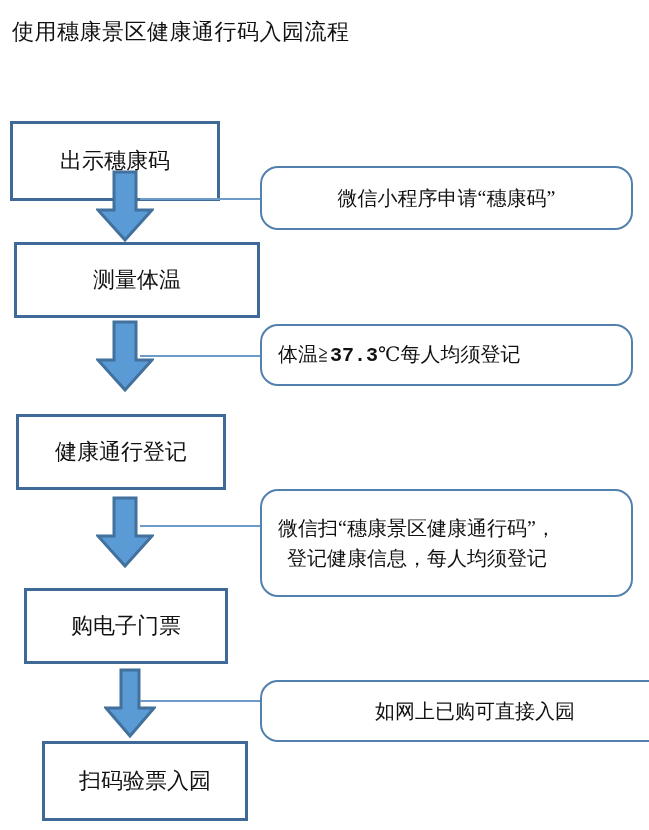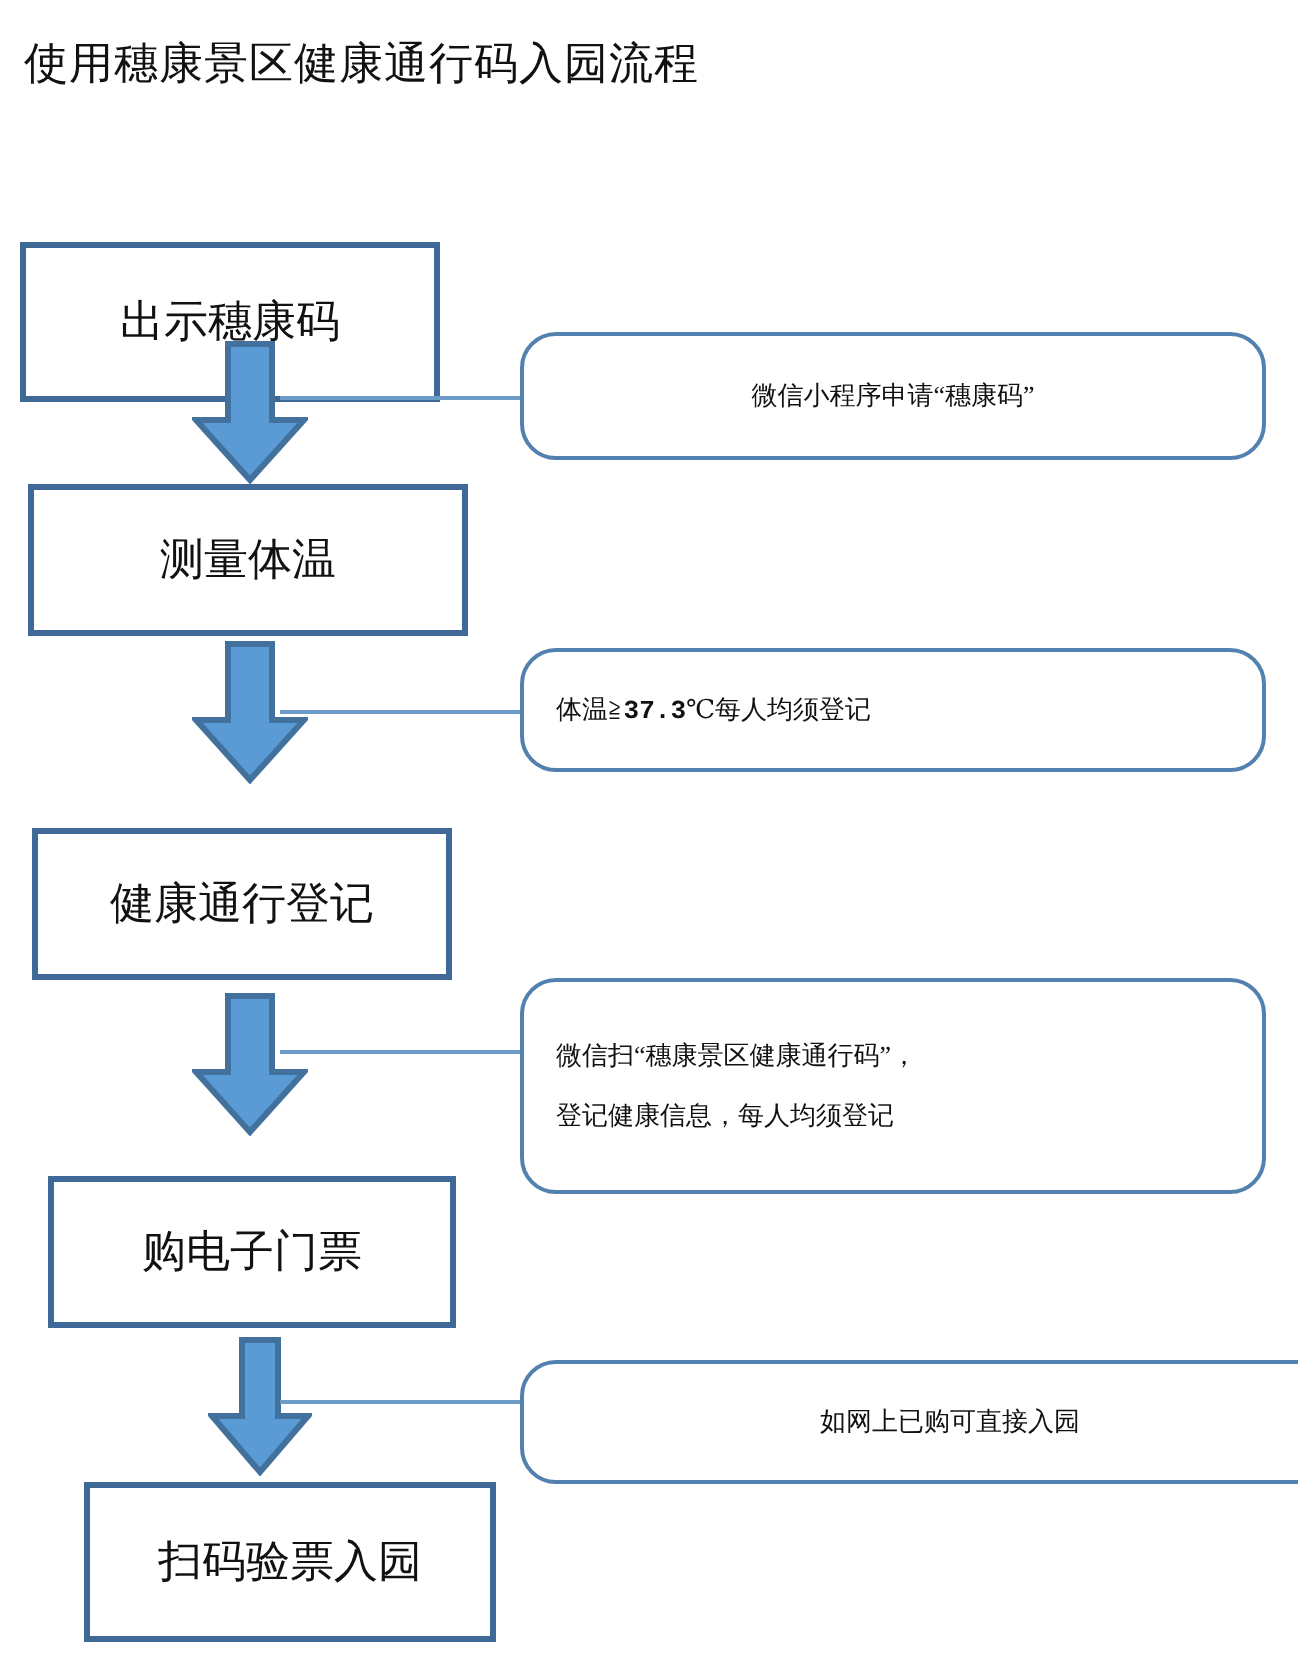--- a/index.html
+++ b/index.html
@@ -62,25 +62,26 @@
     border: 2px solid #5281AF;
     border-radius: 18px;
     background: #ffffff;
     display: flex;
     align-items: center;
   }
   .note-box.center-text {
     justify-content: center;
   }
   .note-box .note-label {
-    font-size: 13px;
+    font-size: 20px;
     line-height: 30px;
     color: #111111;
     padding: 0 16px;
     white-space: pre-line;
+    text-align: center;
   }
   .note-label .num {
     font-family: Liberation Mono, monospace;
     font-weight: bold;
   }
 
   
   .block-arrow {
     position: absolute;
   }
@@ -111,21 +112,21 @@
       <polygon points="18,2 40,2 40,40 56,40 29,70 2,40 18,40" fill="#5B9BD5" stroke="#41719C" stroke-width="3" stroke-linejoin="miter"></polygon>
     </svg>
   </div>
 
   <div class="connector-line" style="left:140px; top:198px; width:122px;"></div>
 
   <div class="note-box center-text" style="left:260px; top:166px; width:373px; height:64px;">
     <span class="note-label">微信小程序申请“穗康码”</span>
   </div>
 
-  <div class="process-box" style="left:14px; top:242px; width:220px; height:76px;">
+  <div class="process-box" style="left:14px; top:242px; width:246px; height:76px;">
     <span class="box-label">测量体温</span>
   </div>
 
   <div class="block-arrow" style="left:96px; top:320px; width:58px; height:72px;">
     <svg width="58" height="72" viewBox="0 0 58 72">
       <polygon points="18,2 40,2 40,40 56,40 29,70 2,40 18,40" fill="#5B9BD5" stroke="#41719C" stroke-width="3" stroke-linejoin="miter"></polygon>
     </svg>
   </div>
 
   <div class="connector-line" style="left:140px; top:355px; width:122px;"></div>

